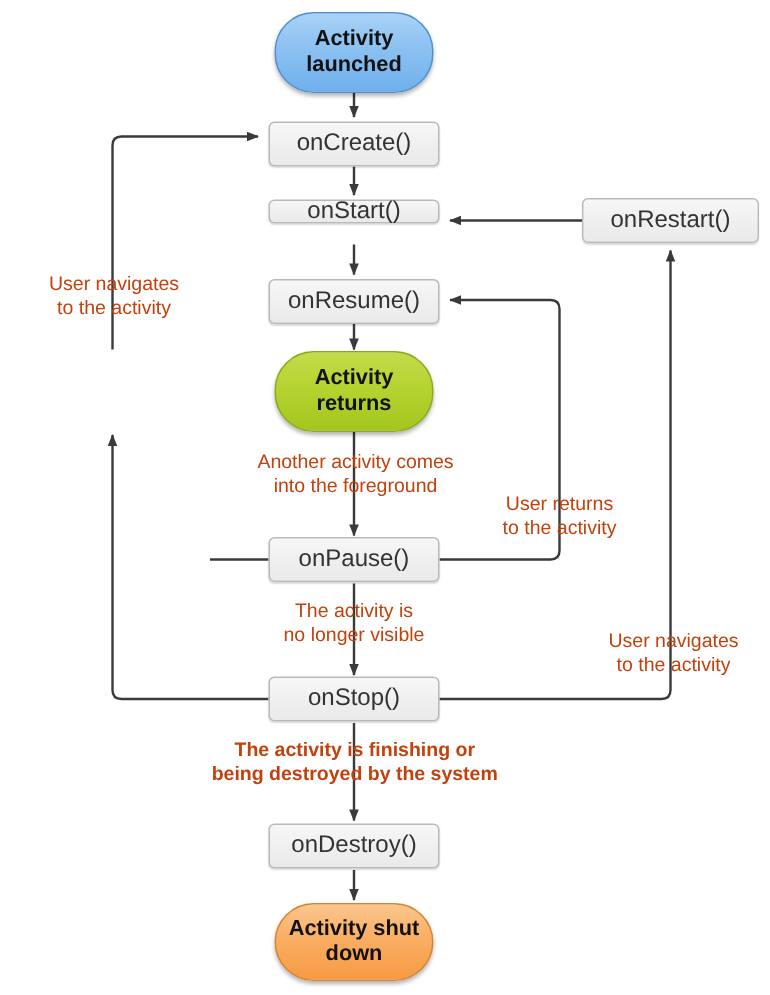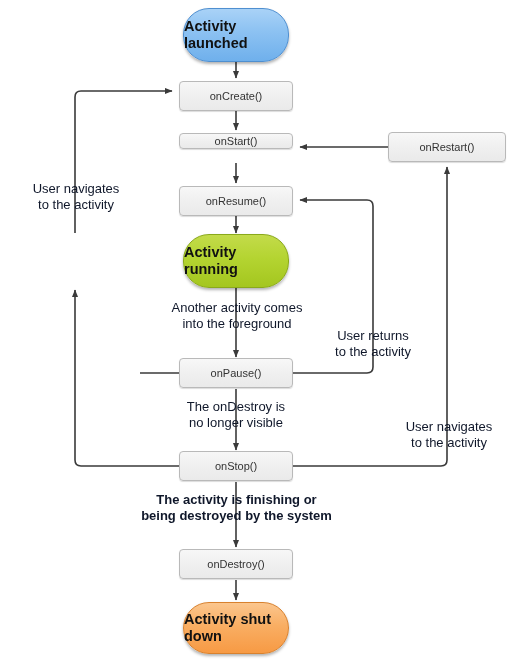--- a/index.html
+++ b/index.html
@@ -28,30 +28,31 @@
     pointer-events: none;
   }
 
   
   .node {
     position: absolute;
     box-sizing: border-box;
     display: flex;
     align-items: center;
     justify-content: center;
+    text-align: center;
     line-height: 1.18;
   }
 
   
   .rect {
     background: linear-gradient(to bottom, #f7f7f7 0%, #efefef 55%, #eaeaea 100%);
     border: 1px solid #b9b9b9;
     border-radius: 4px;
     color: #333333;
-    font-size: 11px;
+    font-size: 16px;
     box-shadow: 0 1px 1px rgba(0,0,0,0.14);
   }
 
   
   .pill {
     border-radius: 26px;
     font-size: 14.5px;
     font-weight: bold;
     color: #111111;
     box-shadow: 0 2px 3px rgba(0,0,0,0.30);
@@ -66,21 +67,21 @@
   }
   .pill-orange {
     background: linear-gradient(to bottom, #fbc68e 0%, #f9ae63 45%, #f79a44 100%);
     border: 1px solid #d8812e;
   }
 
   
   .caption {
     position: absolute;
     font-size: 13px;
-    color: #0f172a;
+    color: #c2410c;
     text-align: center;
     line-height: 1.25;
     white-space: pre-line;
   }
 </style>
 </head>
 <body>
 
 <div id="diagram">
 
@@ -134,21 +135,21 @@
   <div class="node rect" style="left:179px; top:133px; width:114px; height:16px;">
     <span>onStart()</span>
   </div>
 
   <div class="node rect" style="left:179px; top:186px; width:114px; height:30px;">
     <span>onResume()</span>
   </div>
 
   <div class="node pill pill-green" style="left:183px; top:234px; width:106px; height:54px;">
     <span>Activity
-running</span>
+returns</span>
   </div>
 
   <div class="node rect" style="left:388px; top:132px; width:118px; height:30px;">
     <span>onRestart()</span>
   </div>
 
 
   <div class="node rect" style="left:179px; top:358px; width:114px; height:30px;">
     <span>onPause()</span>
   </div>
@@ -169,21 +170,21 @@
   <div class="caption" style="left:12px; top:181px; width:128px;">User navigates
 to the activity</div>
 
   <div class="caption" style="left:163px; top:300px; width:148px;">Another activity comes
 into the foreground</div>
 
   <div class="caption" style="left:317px; top:328px; width:112px;">User returns
 to the activity</div>
 
 
-  <div class="caption" style="left:177px; top:399px; width:118px;">The onDestroy is
+  <div class="caption" style="left:177px; top:399px; width:118px;">The activity is
 no longer visible</div>
 
   <div class="caption" style="left:391px; top:419px; width:116px;">User navigates
 to the activity</div>
 
   <div class="caption" style="left:139px; top:492px; width:195px;font-weight:bold;">The activity is finishing or
 being destroyed by the system</div>
 
 </div>
 

